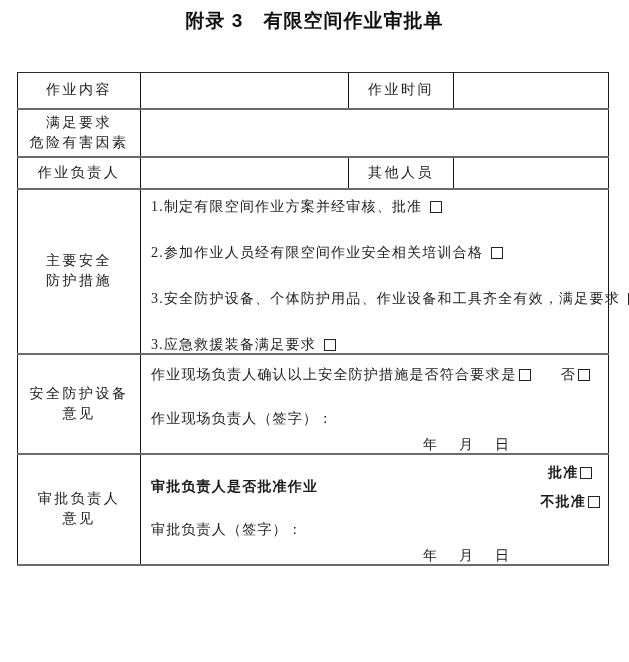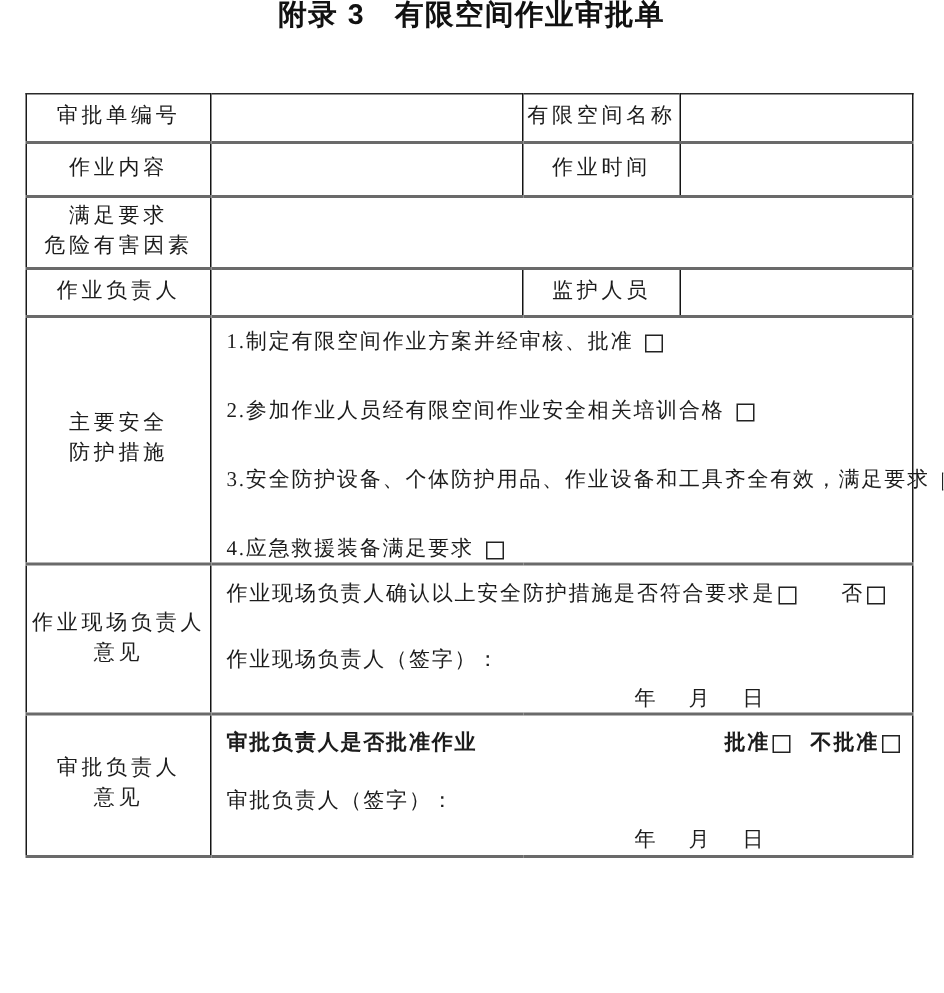--- a/index.html
+++ b/index.html
@@ -5,20 +5,21 @@
   html, body { margin: 0; padding: 0; background: #ffffff; }
   * { box-sizing: border-box; }
   .page {
     position: relative;
     width: 629px;
     height: 662px;
     background: #ffffff;
     font-family: "Liberation Serif", "DejaVu Serif", serif;
     color: #1c1c1c;
     overflow: hidden;
+    padding-top: 10px;
   }
   .title {
     margin: 0;
     text-align: center;
     font-family: "Liberation Sans", "DejaVu Sans", sans-serif;
     font-size: 19px;
     font-weight: bold;
     letter-spacing: 1px;
     line-height: 22px;
     color: #111111;
@@ -82,64 +83,58 @@
     margin-left: 8px;
   }
   .opinion { display: flex; flex-direction: column; padding-top: 12px; text-align: right; }
   .opinion .l1 { padding: 0 18px 0 10px; }
   .opinion .l1.tight { padding-right: 8px; font-weight: bold; }
   .opinion .l2 { margin-top: 28px; padding-left: 10px; }
   .opinion .l3 { margin-top: 10px; justify-content: flex-end; padding-right: 95px; letter-spacing: 4px; }
   .ckgroup { display: flex; align-items: center; margin-left: auto; }
   .ckgroup .opt { display: flex; align-items: center; }
   .gap30 { gap: 30px; }
-  .gap13 { gap: 13px; }
+  .gap13 { gap: 13px; flex-direction: column; }
 </style>
 </head>
 <body>
 
 <div class="page">
   <h1 class="title">附录 3　有限空间作业审批单</h1>
 
   <table class="form">
     <colgroup>
       <col style="width:123px">
       <col style="width:208px">
       <col style="width:105px">
       <col style="width:155px">
     </colgroup>
 
     <tbody>
-        <tr class="r1">
-      <td class="lbl">审批单编号</td>
-      <td class="vdiv"></td>
-      <td class="lbl">有限空间名称</td>
-      <td></td>
-    </tr>
 
 
     <tr class="r3">
       <td class="lbl">作业内容</td>
       <td class="vdiv"></td>
       <td class="lbl">作业时间</td>
       <td></td>
     </tr>
 
     <tr class="r4">
       <td class="lbl">
         <div>满足要求</div>
         <div>危险有害因素</div>
       </td>
       <td colspan="3"></td>
     </tr>
 
     <tr class="r5">
       <td class="lbl">作业负责人</td>
       <td class="vdiv"></td>
-      <td class="lbl">监护人员</td>
+      <td class="lbl">其他人员</td>
       <td></td>
     </tr>
 
 
     <tr class="r7">
       <td class="lbl">
         <div>主要安全</div>
         <div>防护措施</div>
       </td>
       <td colspan="3" class="content">
@@ -150,30 +145,30 @@
           </div>
           <div class="cline">
             <span>2.参加作业人员经有限空间作业安全相关培训合格</span>
             <span class="cb"></span>
           </div>
           <div class="cline">
             <span>3.安全防护设备、个体防护用品、作业设备和工具齐全有效，满足要求</span>
             <span class="cb"></span>
           </div>
           <div class="cline">
-            <span>4.应急救援装备满足要求</span>
+            <span>3.应急救援装备满足要求</span>
             <span class="cb"></span>
           </div>
         </div>
       </td>
     </tr>
 
     <tr class="r8">
       <td class="lbl">
-        <div>作业现场负责人</div>
+        <div>安全防护设备</div>
         <div>意见</div>
       </td>
       <td colspan="3" class="content">
         <div class="opinion">
           <div class="cline l1">
             <span>作业现场负责人确认以上安全防护措施是否符合要求</span>
             <span class="ckgroup gap30">
               <span class="opt">
                 <span>是</span>
                 <span class="cb" style="margin-left:2px"></span>
@@ -207,21 +202,21 @@
               <span class="opt">
                 <span>批准</span>
                 <span class="cb" style="margin-left:2px"></span>
               </span>
               <span class="opt">
                 <span>不批准</span>
                 <span class="cb" style="margin-left:2px"></span>
               </span>
             </span>
           </div>
-          <div class="cline l2" style="margin-top:23px">
+          <div class="cline l2" style="margin-top:12px">
             <span>审批负责人（签字）：</span>
           </div>
           <div class="cline l3">
             <span>年　月　日</span>
           </div>
         </div>
       </td>
     </tr>
   </tbody>
     </table>

